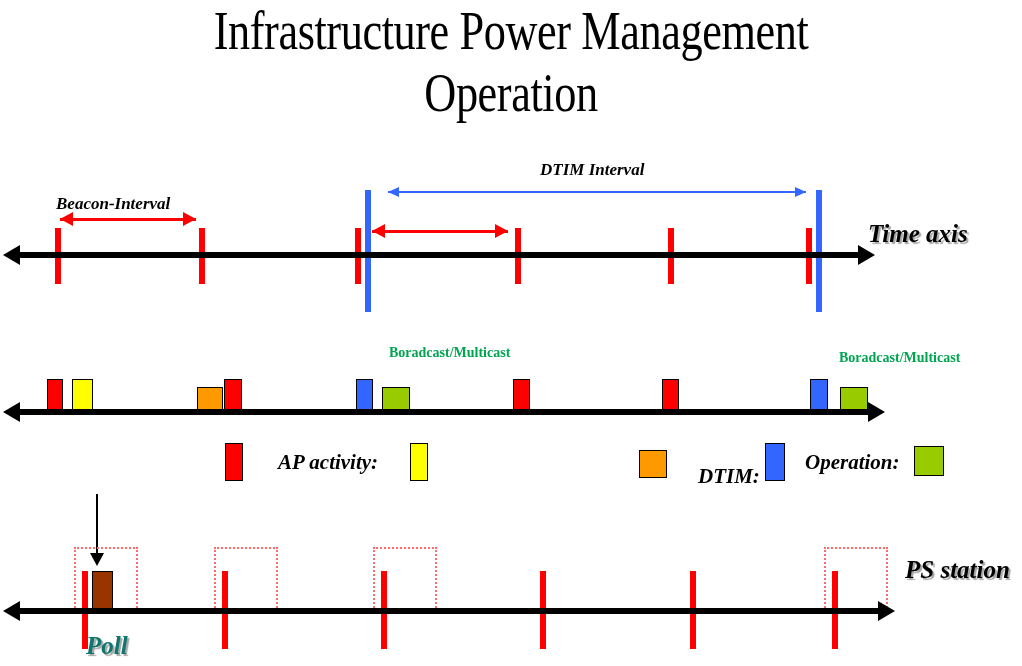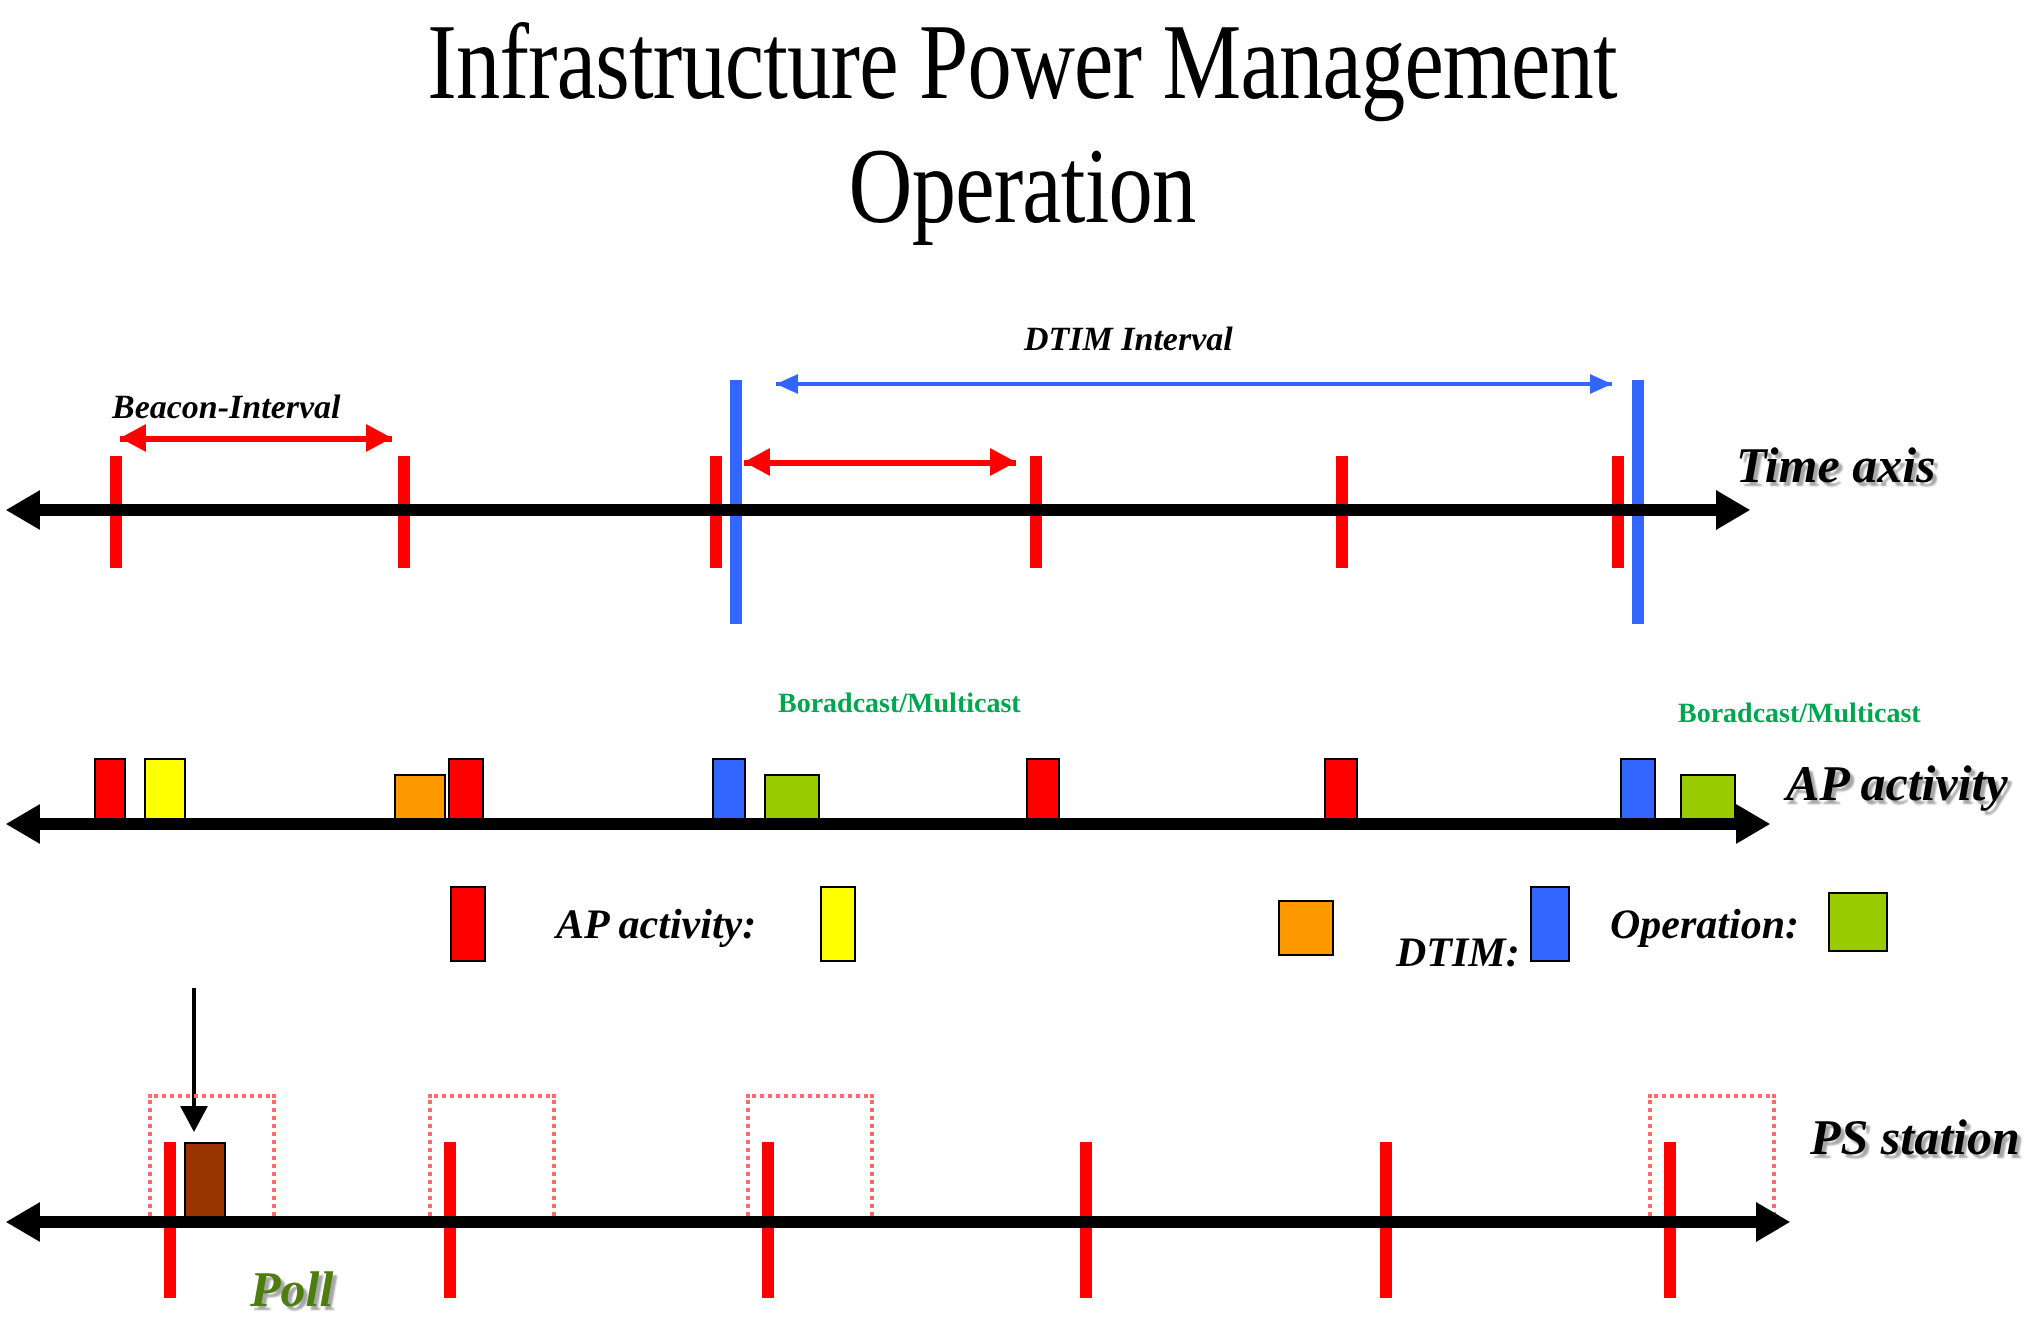--- a/index.html
+++ b/index.html
@@ -167,36 +167,35 @@
     border-left: 7px solid transparent;
     border-right: 7px solid transparent;
     border-top: 13px solid #000000;
   }
   .poll-label {
     position: absolute;
     font-family: "Liberation Serif", "DejaVu Serif", serif;
     font-weight: bold;
     font-style: italic;
     font-size: 25px;
-    color: #4d7c0f;
+    color: #0f766e;
     text-shadow: 2px 2px 1px rgba(150,150,150,0.85);
-    margin-left: 39px;
   }
 </style>
 </head>
 <body>
 
 <div id="slide">
 
   <div class="title">Infrastructure Power Management
 Operation</div>
 
   <div class="caption" style="left:56px; top:194px;">Beacon-Interval</div>
 
-  <div class="caption" style="left:512px; top:160px;">DTIM Interval</div>
+  <div class="caption" style="left:540px; top:160px;">DTIM Interval</div>
 
   <div class="measure blue" style="left:388px; top:187px; width:418px;">
     <div class="head l"></div>
     <div class="bar"></div>
     <div class="head r"></div>
   </div>
 
   <div class="measure red" style="left:60px; top:212px; width:136px;">
     <div class="head l"></div>
     <div class="bar"></div>
@@ -235,21 +234,20 @@
   <div class="block" style="left:382px; top:387px; width:28px; height:25px; background:#99cc00;"></div>
   <div class="block" style="left:513px; top:379px; width:17px; height:33px; background:#ff0000;"></div>
   <div class="block" style="left:662px; top:379px; width:17px; height:33px; background:#ff0000;"></div>
   <div class="block" style="left:810px; top:379px; width:18px; height:33px; background:#3366ff;"></div>
   <div class="block" style="left:840px; top:387px; width:28px; height:25px; background:#99cc00;"></div>
 
   <div class="axis-line" style="left:16px; top:409px; width:855px;"></div>
   <div class="arrow-left" style="left:3px;   top:402px;"></div>
   <div class="arrow-right" style="left:868px; top:402px;"></div>
 
-  <div class="rowlabel" style="left:893px; top:379px;">AP activity</div>
 
   <div class="legend-swatch" style="left:225px; top:443px; width:18px; height:38px; background:#ff0000;"></div>
 
   <div class="legend-text" style="left:278px; top:450px;">AP activity:</div>
   <div class="legend-swatch" style="left:410px; top:443px; width:18px; height:38px; background:#ffff00;"></div>
 
   <div class="legend-swatch" style="left:639px; top:450px; width:28px; height:28px; background:#ff9900;"></div>
 
   <div class="legend-text" style="left:698px; top:464px;">DTIM:</div>
   <div class="legend-swatch" style="left:765px; top:443px; width:20px; height:38px; background:#3366ff;"></div>

